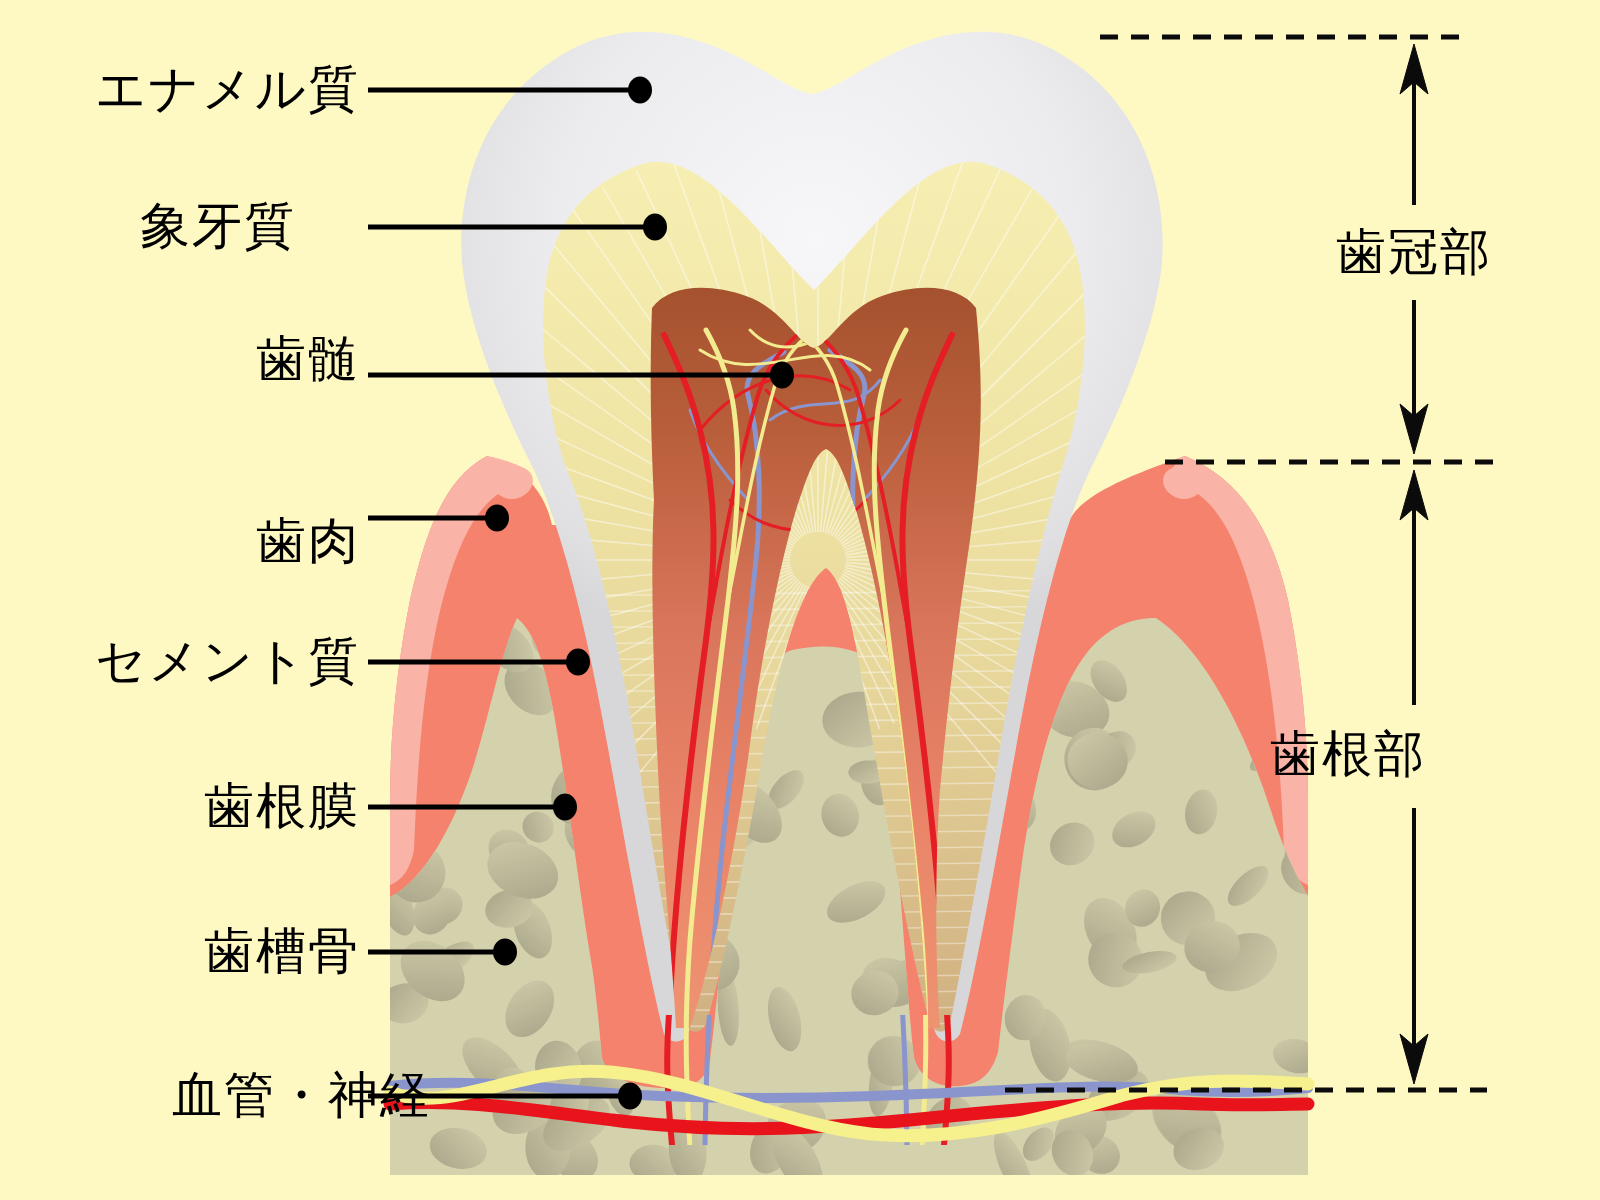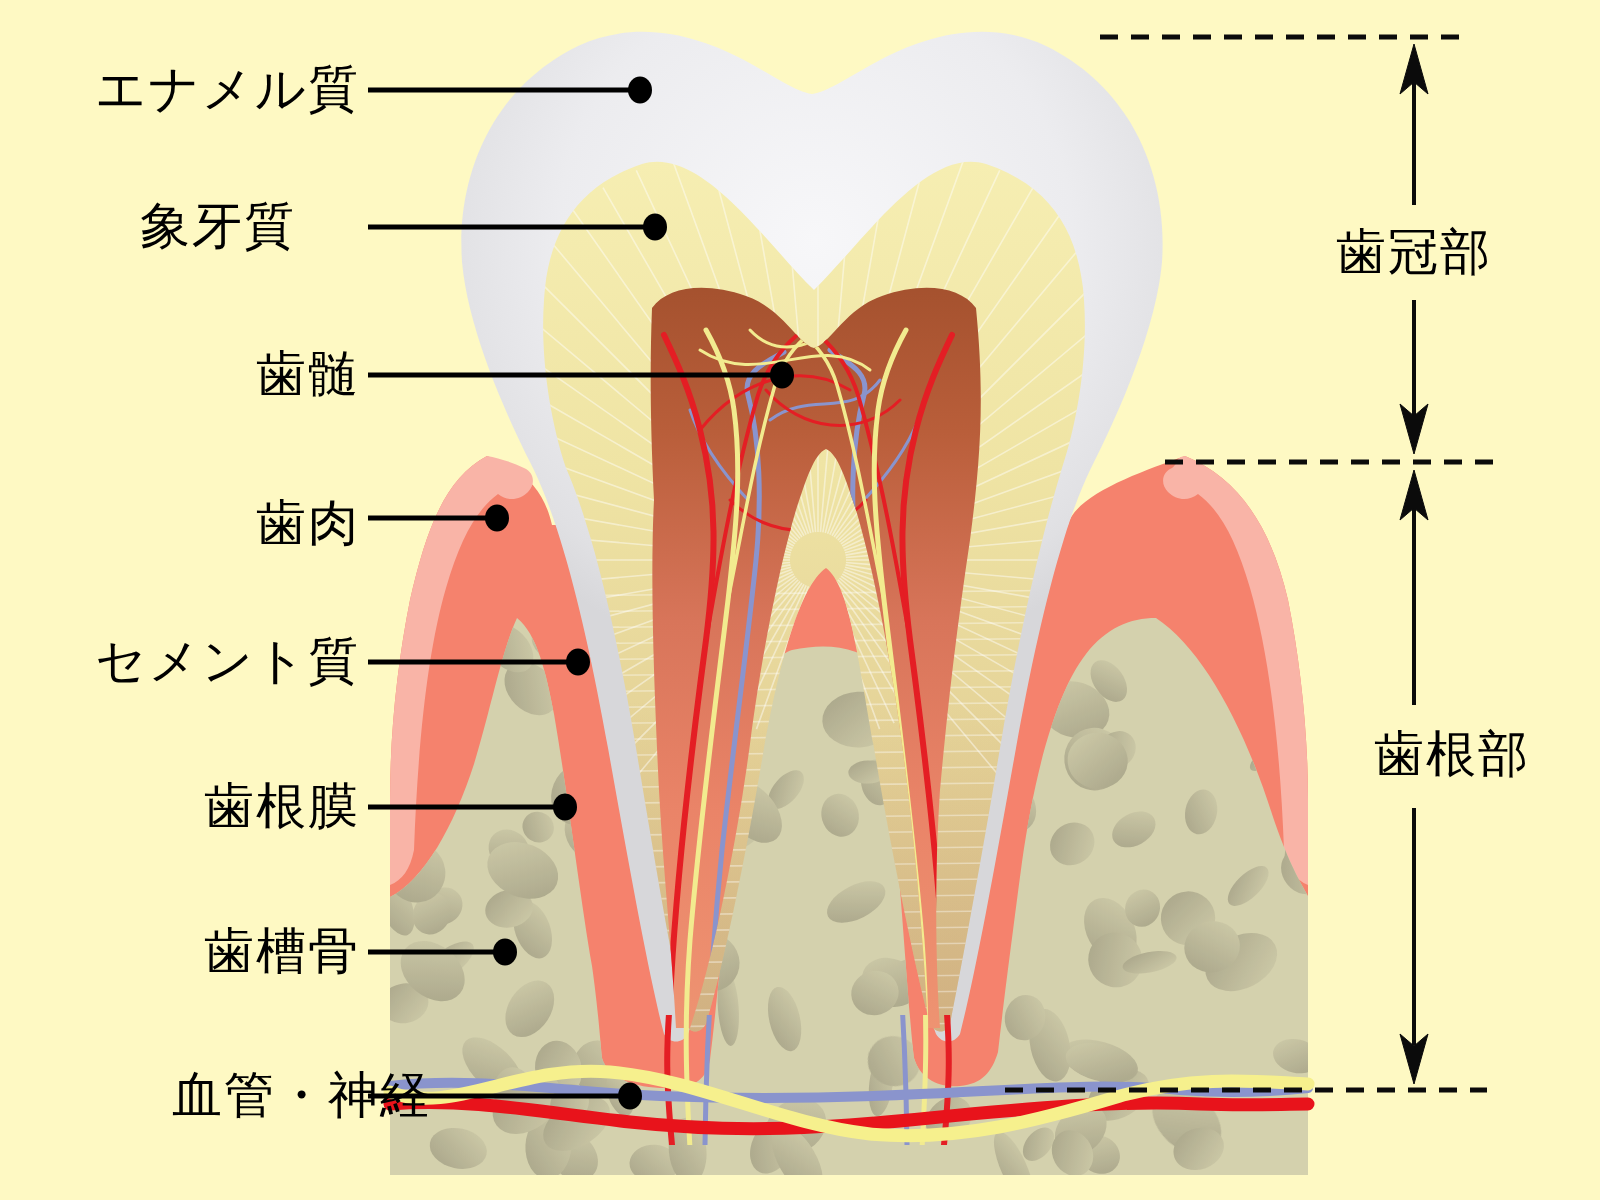--- a/index.html
+++ b/index.html
@@ -396,23 +396,23 @@
       <line x1="1414" y1="505" x2="1414" y2="705" stroke-width="4"></line>
       <line x1="1414" y1="808" x2="1414" y2="1045" stroke-width="4"></line>
       <polygon points="1414,470 1400,520 1414,508 1428,520"></polygon>
       <polygon points="1414,1084 1400,1034 1414,1046 1428,1034"></polygon>
     </g>
   </g>
 </svg>
 
 <div class="lbl lbl-left" style="right:1240px;top:90px">エナメル質</div>
 <div class="lbl lbl-left" style="right:1304px;top:227px">象牙質</div>
-<div class="lbl lbl-left" style="right:1240px;top:375px">歯髄</div>
-<div class="lbl lbl-left" style="right:1240px;top:524px">歯肉</div>
+<div class="lbl lbl-left" style="right:1240px;top:360px">歯髄</div>
+<div class="lbl lbl-left" style="right:1240px;top:542px">歯肉</div>
 <div class="lbl lbl-left" style="right:1240px;top:662px">セメント質</div>
 <div class="lbl lbl-left" style="right:1240px;top:952px">歯槽骨</div>
 <div class="lbl lbl-left" style="right:1240px;top:807px">歯根膜</div>
 <div class="lbl lbl-left" style="right:1168px;top:1096px">血管・神経</div>
 
 <div class="lbl lbl-right" style="left:1414px;top:253px">歯冠部</div>
-<div class="lbl lbl-right" style="left:1452px;top:755px">歯根部</div>
+<div class="lbl lbl-right" style="left:1348px;top:755px">歯根部</div>
 
 </div>
 
 </body></html>

